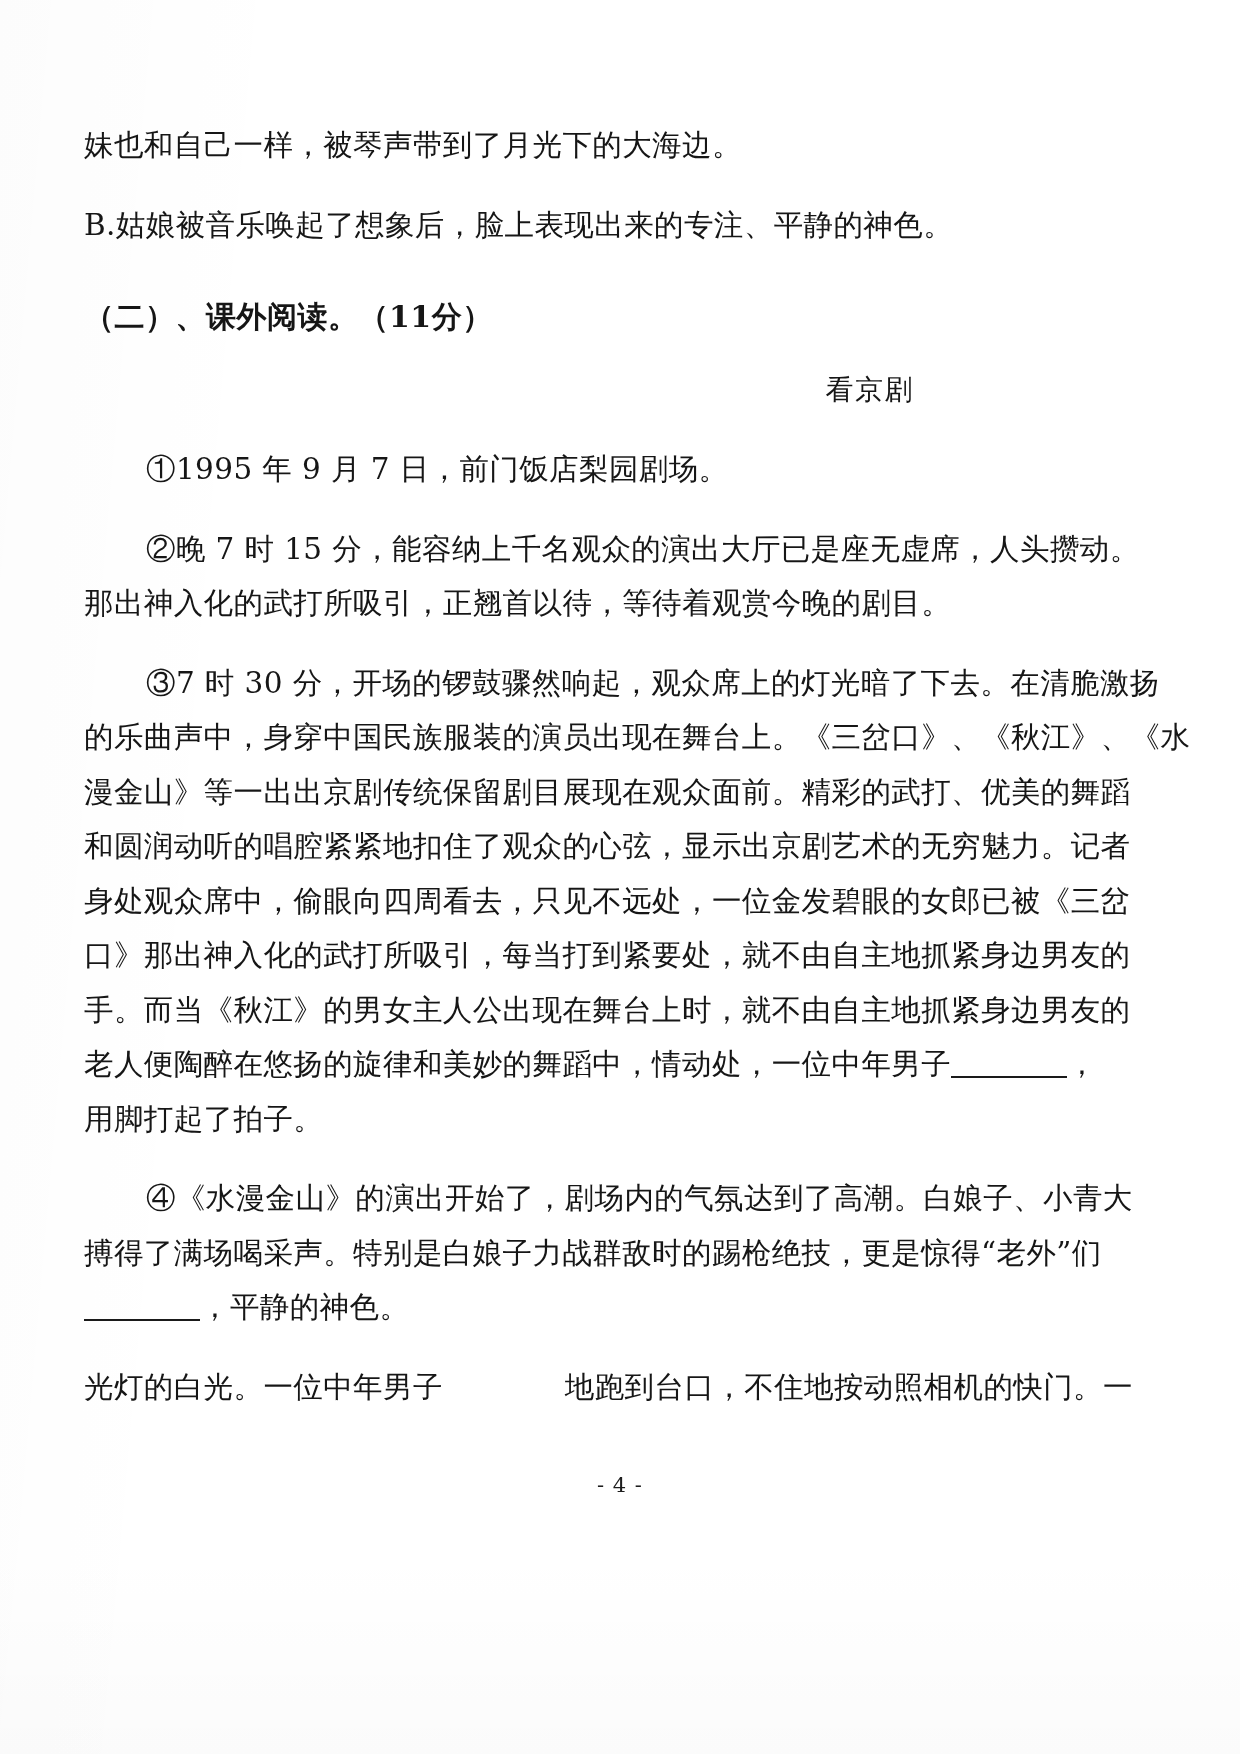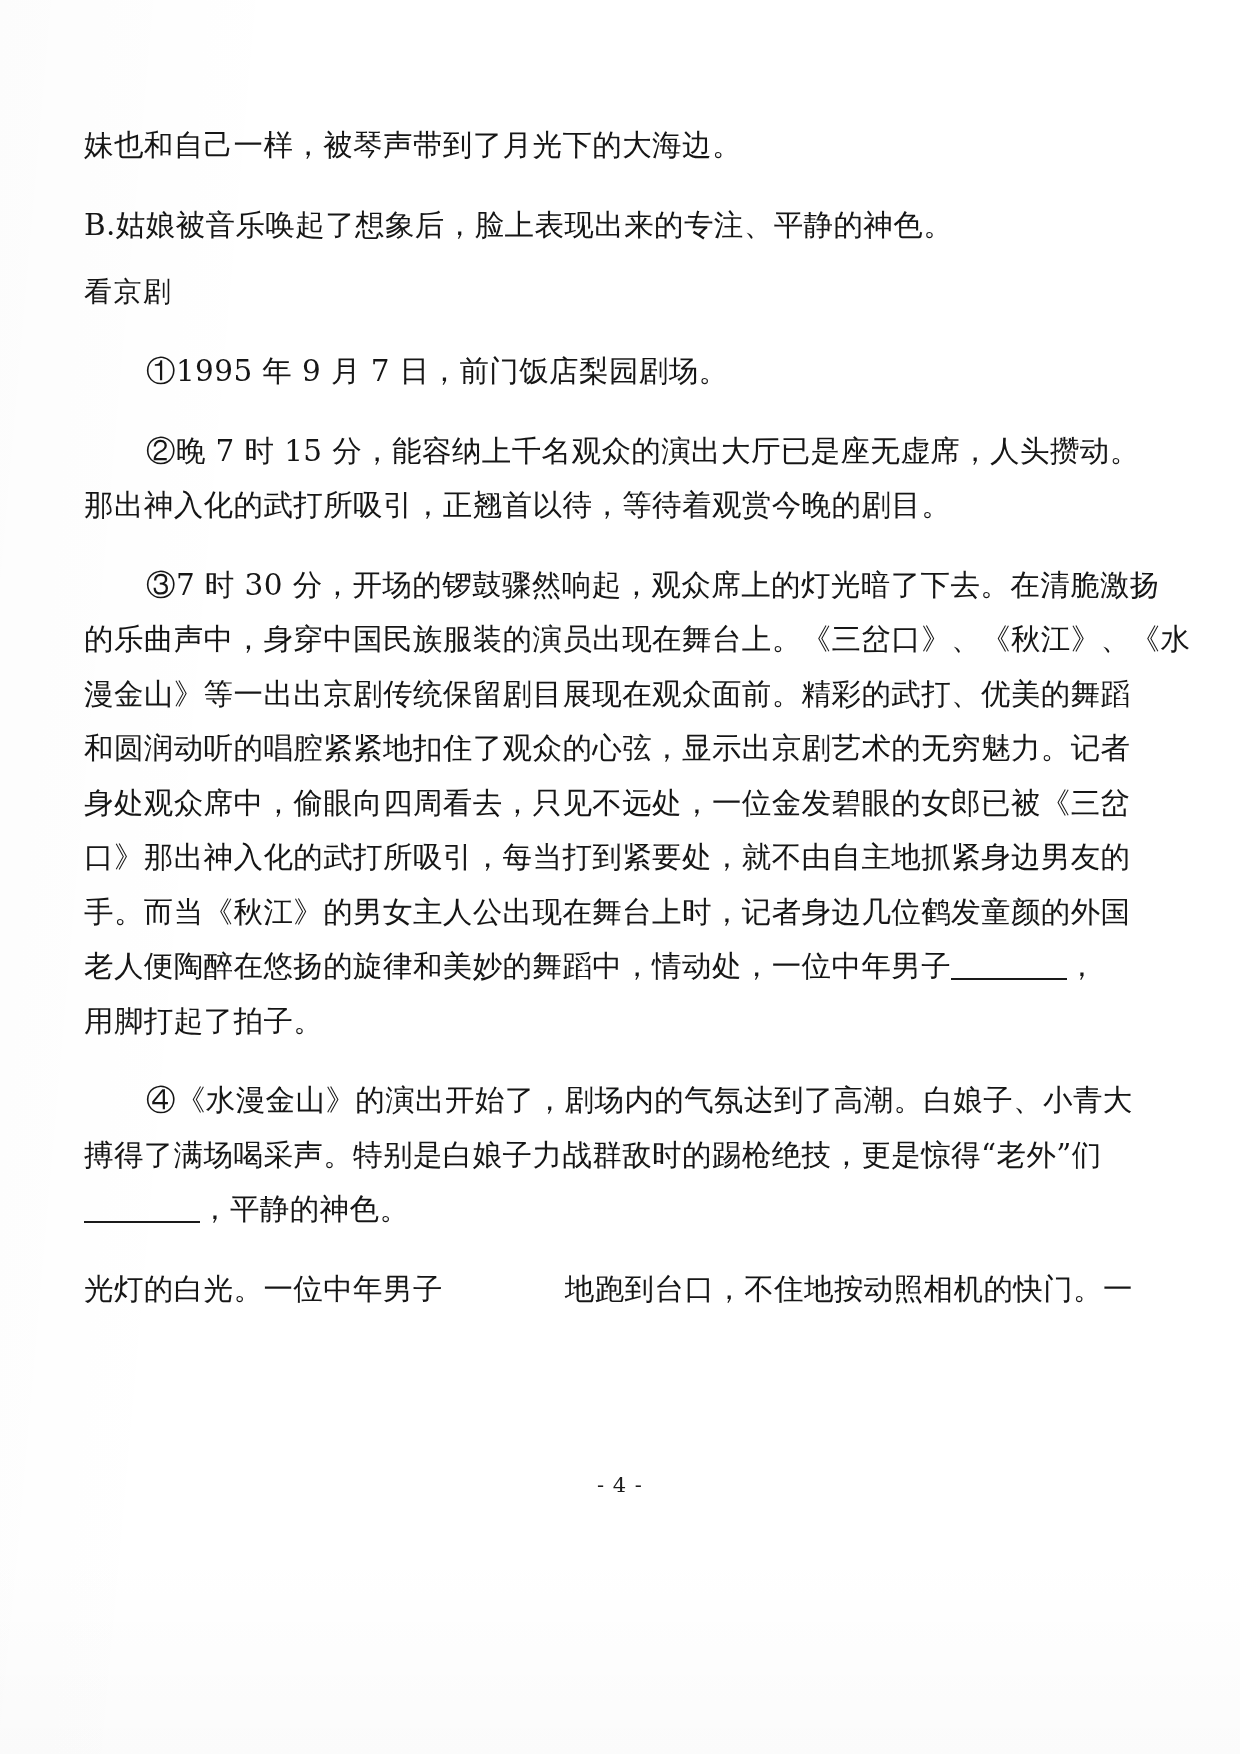--- a/index.html
+++ b/index.html
@@ -53,21 +53,21 @@
     line-height: 54px;
     font-weight: bold;
     letter-spacing: 0.5px;
     margin-top: 38px;
     margin-bottom: 20px;
     white-space: nowrap;
   }
   .title {
     font-size: 28px;
     line-height: 52px;
-    text-align: left;
+    text-align: right;
     letter-spacing: 1.5px;
     margin-top: 14px;
     margin-bottom: 26px;
     padding-right: 120px;
     white-space: nowrap;
   }
   .blank {
     display: inline-block;
     width: 116px;
     border-bottom: 2.5px solid #1a1a1a;
@@ -94,38 +94,39 @@
 
 <div class="page">
   <div class="scan-tint"></div>
 
   <div class="content">
 
     <p class="para">妹也和自己一样，被琴声带到了月光下的大海边。</p>
 
     <p class="para blk">B.姑娘被音乐唤起了想象后，脸上表现出来的专注、平静的神色。</p>
 
+    <div class="heading">（二）、课外阅读。（11分）</div>
 
     <div class="title">看京剧</div>
 
     <p class="para indent2">①1995 年 9 月 7 日，前门饭店梨园剧场。</p>
 
     <div class="blk">
       <div class="line indent2">②晚 7 时 15 分，能容纳上千名观众的演出大厅已是座无虚席，人头攒动。</div>
       <div class="line">那出神入化的武打所吸引，正翘首以待，等待着观赏今晚的剧目。</div>
     </div>
 
     <div class="blk">
       <div class="line indent2">③7 时 30 分，开场的锣鼓骤然响起，观众席上的灯光暗了下去。在清脆激扬</div>
       <div class="line">的乐曲声中，身穿中国民族服装的演员出现在舞台上。《三岔口》、《秋江》、《水</div>
       <div class="line">漫金山》等一出出京剧传统保留剧目展现在观众面前。精彩的武打、优美的舞蹈</div>
       <div class="line">和圆润动听的唱腔紧紧地扣住了观众的心弦，显示出京剧艺术的无穷魅力。记者</div>
       <div class="line">身处观众席中，偷眼向四周看去，只见不远处，一位金发碧眼的女郎已被《三岔</div>
       <div class="line">口》那出神入化的武打所吸引，每当打到紧要处，就不由自主地抓紧身边男友的</div>
-      <div class="line">手。而当《秋江》的男女主人公出现在舞台上时，记者身边几位鹤发童颜的外国</div>
+      <div class="line">手。而当《秋江》的男女主人公出现在舞台上时，就不由自主地抓紧身边男友的</div>
       <div class="line">
         <span>老人便陶醉在悠扬的旋律和美妙的舞蹈中，情动处，一位中年男子</span><span class="blank"></span><span>，</span>
       </div>
       <div class="line">用脚打起了拍子。</div>
     </div>
 
     <div class="blk">
       <div class="line indent2">④《水漫金山》的演出开始了，剧场内的气氛达到了高潮。白娘子、小青大</div>
       <div class="line">搏得了满场喝采声。特别是白娘子力战群敌时的踢枪绝技，更是惊得“老外”们</div>
       <div class="line">

